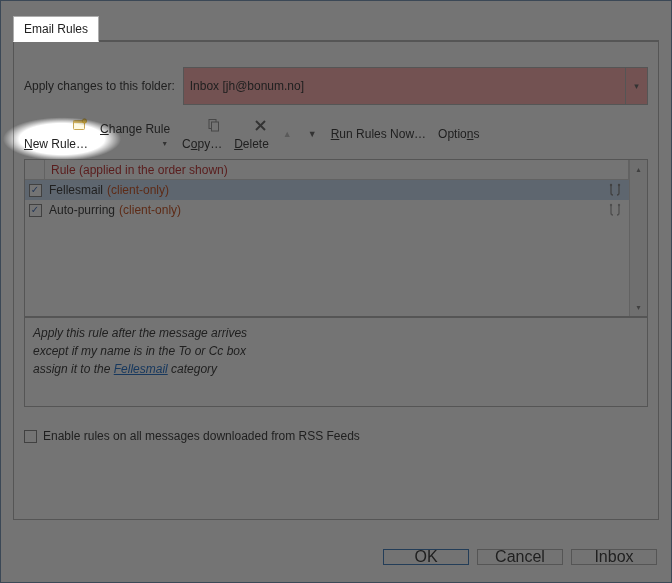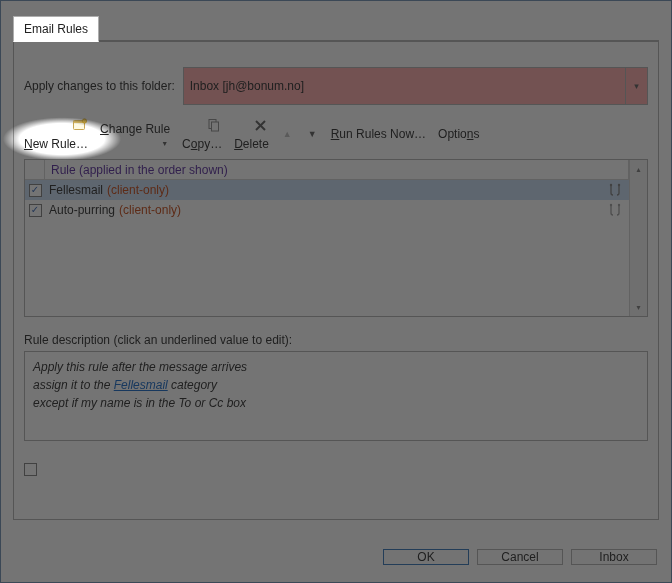--- a/index.html
+++ b/index.html
@@ -27,41 +27,41 @@
   .folder-select { flex:1; height:38px; border:1px solid #adadad; background:#fca5a5; position:relative; display:flex; align-items:center; padding:0 24px 0 6px; }
   .folder-caret { position:absolute; right:0; top:0; width:22px; height:100%; border-left:1px solid #adadad; display:flex; align-items:center; justify-content:center; font-size:9px; color:#555; }
   .toolbar { display:flex; align-items:center; gap:12px; padding:2px 0 8px 0; flex-wrap:wrap; }
   .tb-btn { display:flex; align-items:flex-end; gap:4px; color:#222; cursor:default;flex-direction:column; }
   .tb-btn .ul { text-decoration:underline; }
   .ico { width:16px; height:16px; display:inline-flex; align-items:center; justify-content:center; }
   .arrow-tiny { font-size:7px; color:#555; padding:0 2px; }
   .grid { border:1px solid #adadad; height:158px; display:flex; }
   .grid-main { flex:1; display:flex; flex-direction:column; overflow:hidden; }
   .grid-head { display:flex; background:#fff; border-bottom:1px solid #d0d0d0; height:20px; align-items:stretch; }
-  .gh-cell { border-right:1px solid #d0d0d0; display:flex; align-items:center; padding:0 6px; font-size:12px; color:#4c1d95; }
+  .gh-cell { border-right:1px solid #d0d0d0; display:flex; align-items:center; padding:0 6px; font-size:12px; color:#b91c1c; }
   .gh-check { width:20px; }
   .gh-rule { flex:1; }
   .gh-actions { width:205px; border-right:none; }
   .grid-body { flex:1; }
   .gr-row { height:20px; display:flex; align-items:center; }
   .gr-row.selected { background:#c5d9f1; }
   .gr-check { width:20px; display:flex; align-items:center; justify-content:center; }
   .chk { width:13px; height:13px; border:1px solid #7a7a7a; background:#fff; display:flex; align-items:center; justify-content:center; font-size:10px; color:#2a5db0; line-height:1; }
   .gr-rule { flex:1; padding-left:4px; display:flex; gap:4px; }
   .gr-rule .co { color:#c2410c; }
   .gr-act { width:205px; display:flex; align-items:center; justify-content:flex-end; padding-right:6px; }
   .tool-icons { display:inline-flex; gap:2px; color:#6b6b6b; font-size:13px; }
   .grid-scroll { width:18px; border-left:1px solid #d0d0d0; background:#f2f2f2; display:flex; flex-direction:column; justify-content:space-between; align-items:center; }
   .scroll-btn { width:100%; height:18px; display:flex; align-items:center; justify-content:center; font-size:8px; color:#777; }
   .desc-label { margin-top:16px; margin-bottom:4px; }
   .desc-box { border:1px solid #adadad; min-height:90px; padding:6px 8px; line-height:18px;font-style:italic; }
   .desc-box .link { color:#0b61c4; text-decoration:underline; cursor:pointer; }
   .rss-row { display:flex; align-items:center; gap:6px; margin-top:22px; }
   .footer { height:50px; display:flex; align-items:center; justify-content:flex-end; gap:8px; padding:0 14px; }
-  .btn { min-width:86px; height:16px; border:1px solid #adadad; background:#fdfdfd; display:flex; align-items:center; justify-content:center; font-size:12px; }
+  .btn { min-width:86px; height:16px; border:1px solid #adadad; background:#fdfdfd; display:flex; align-items:center; justify-content:center; font-size:16px; }
   .btn.primary { border:1.5px solid #2a6fb5; }
   
   .ico-newrule svg, .ico-copy svg, .ico-delete svg, .ico-change svg { display:block; }
   
   .dim { position:absolute; inset:0; background:rgba(30,30,30,0.62); pointer-events:none;
          -webkit-mask: radial-gradient(ellipse 82px 30px at 62px 139px, transparent 0, transparent 52%, black 72%);
                  mask: radial-gradient(ellipse 82px 30px at 62px 139px, transparent 0, transparent 52%, black 72%);
   }
 </style>
 </head>
@@ -177,31 +177,31 @@
               </div>
             </div>
           </div>
         </div>
         <div class="grid-scroll">
           <div class="scroll-btn">▴</div>
           <div class="scroll-btn">▾</div>
         </div>
       </div>
 
-      <div class="desc-label">Rule description (click an underlined value to edit):</div>
       <div class="desc-box">
         <div>Apply this rule after the message arrives</div>
+        <div>except if my name is in the To or Cc box</div>
         <div>
           <span>assign it to the </span><span class="link">Fellesmail</span><span> category</span>
         </div>
-        <div>except if my name is in the To or Cc box</div>
       </div>
 
       <div class="rss-row">
         <div class="chk" style="color:transparent;">✓</div>
+        <span><span class="ul">E</span>nable rules on all messages downloaded from RSS Feeds</span>
 
       </div>
     </div>
   </div>
 
   <div class="footer">
     <div class="btn primary">
         <span>OK</span>
       </div>
     <div class="btn">

